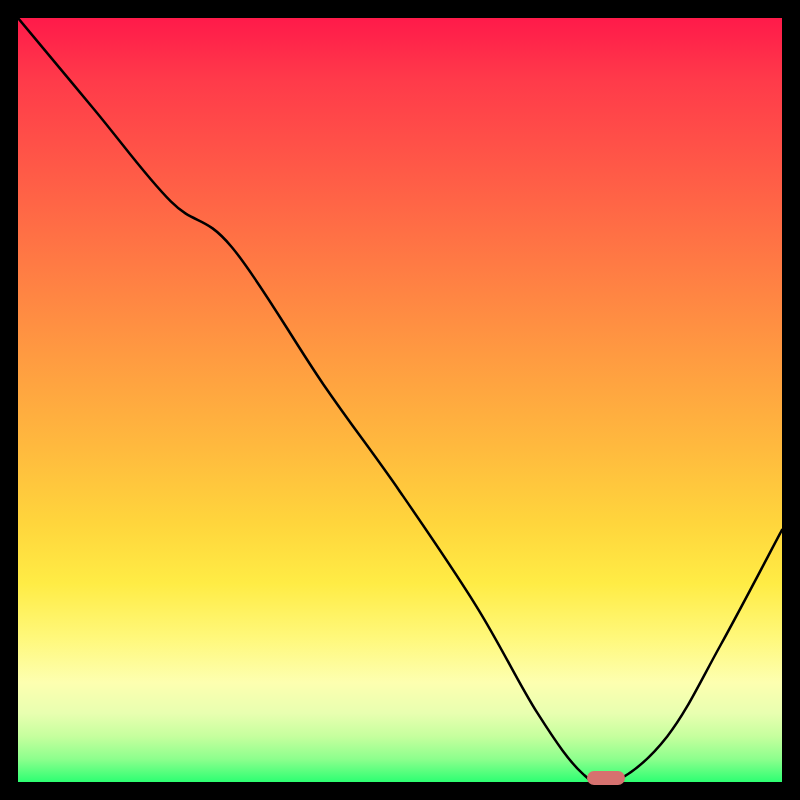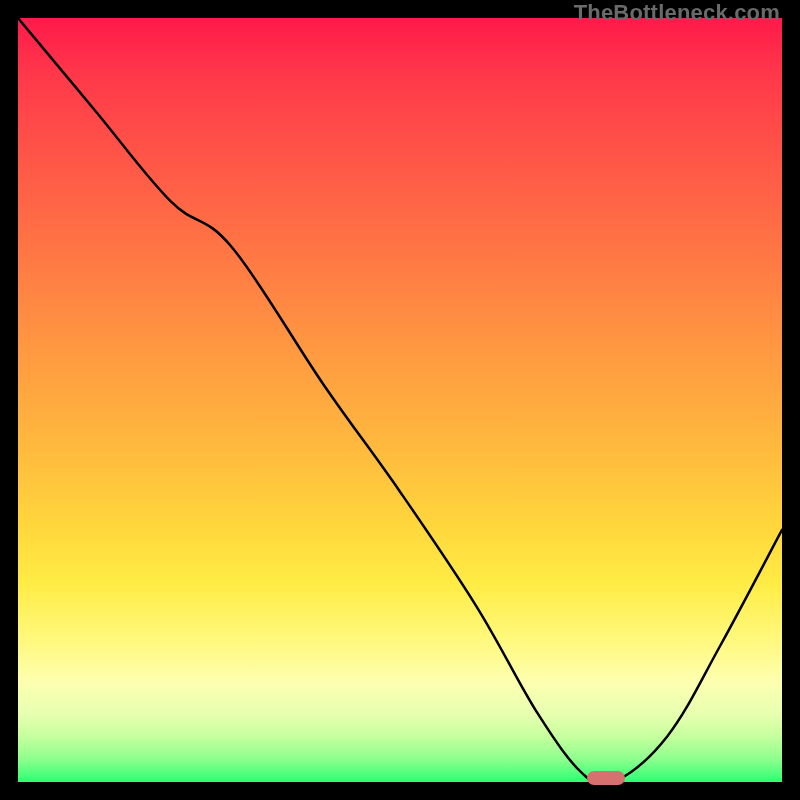--- a/index.html
+++ b/index.html
@@ -72,14 +72,13 @@
 
 <div class="frame">
   <div class="plot-area"></div>
 
   <svg class="curve" viewBox="0 0 764 764" preserveAspectRatio="none">
     <path fill="none" stroke="#000" stroke-width="2.5" stroke-linecap="round" stroke-linejoin="round" d="M 0.0 0.0 C 13.8 16.5, 48.9 58.7, 76.4 91.7 C 103.9 124.7, 128.0 158.6, 152.8 183.4 C 177.6 208.1, 186.4 196.2, 213.9 229.2 C 241.4 262.2, 275.3 322.7, 305.6 366.7 C 335.9 410.7, 354.5 433.8, 382.0 473.7 C 409.5 513.6, 433.6 548.4, 458.4 588.3 C 483.2 628.2, 500.3 665.0, 519.5 695.2 C 538.8 725.5, 551.6 744.0, 565.4 756.4 C 579.1 768.7, 580.8 770.9, 595.9 764.0 C 611.0 757.1, 630.1 742.9, 649.4 718.2 C 668.7 693.4, 682.3 663.6, 702.9 626.5 C 723.5 589.3, 753.0 532.5, 764.0 511.9"></path>
   </svg>
 
   <div class="marker" style="left: 606.28px; top: 778px; background: rgb(214, 113, 111);"></div>
 
-  <div class="watermark">TheBottleneck.com</div>
 </div>
 
 </body></html>

